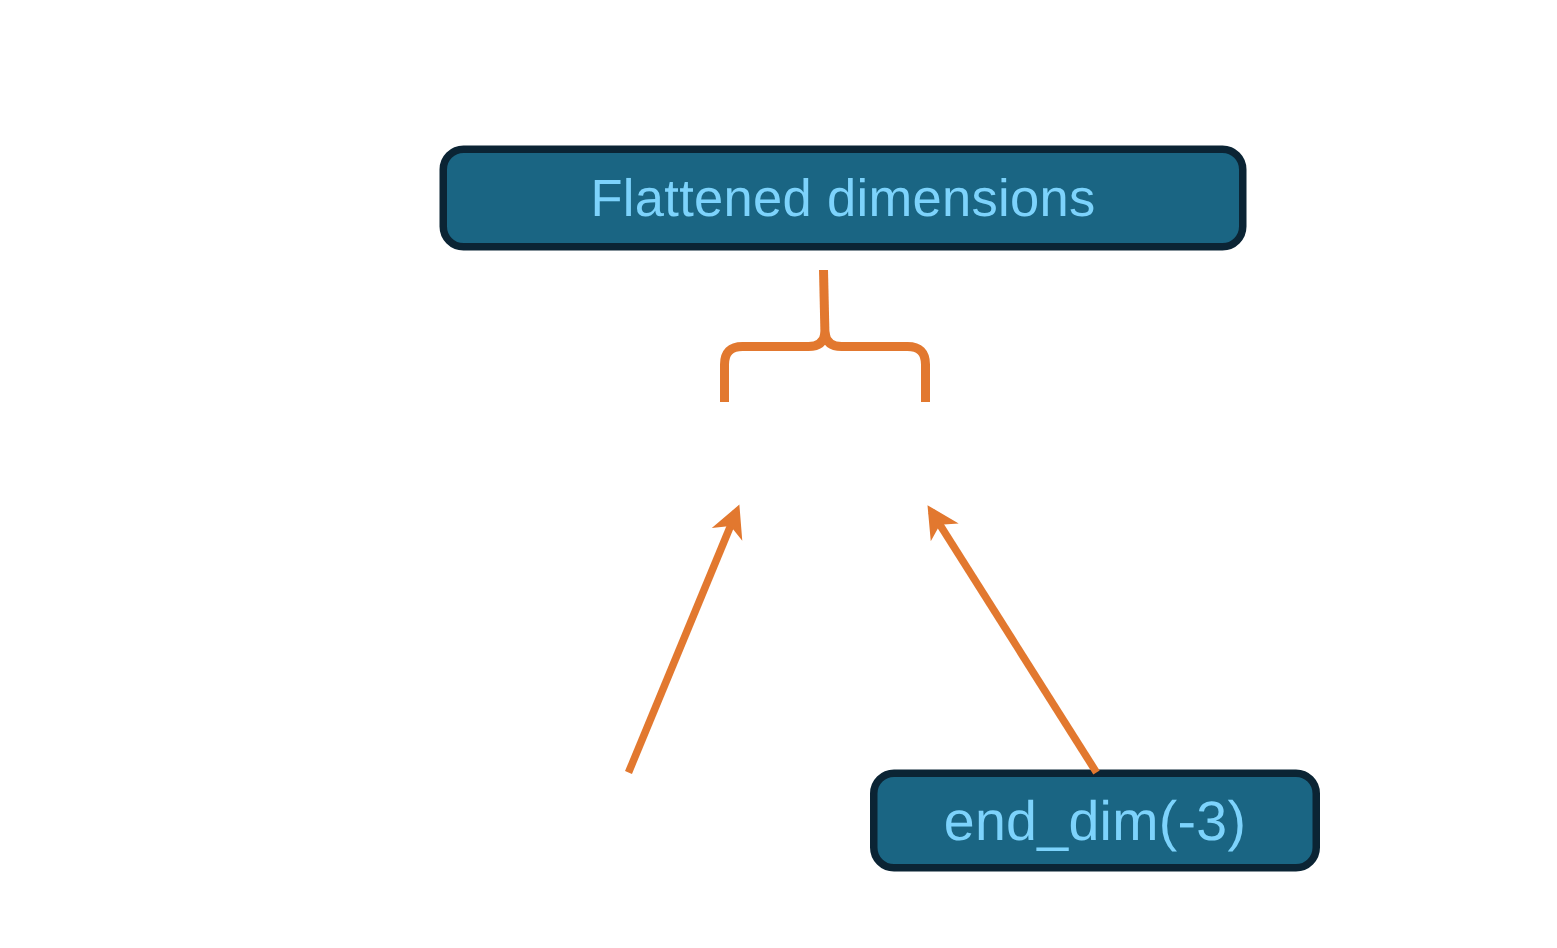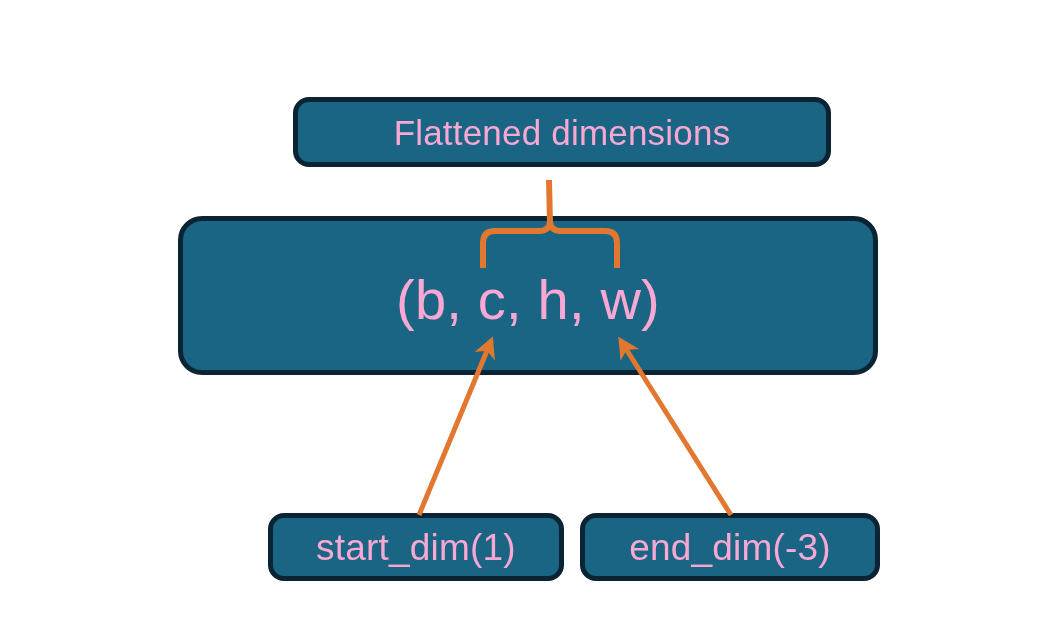--- a/index.html
+++ b/index.html
@@ -23,21 +23,21 @@
     background: #1a6583;
     border: 5px solid #0b2434;
     border-radius: 18px;
     display: flex;
     align-items: center;
     justify-content: center;
     color: #ffffff;
     z-index: 2;
   }
   .node-label {
-    color: #f9a8d4;
+    color: #7dd3fc;
     font-weight: 400;
     letter-spacing: 0.2px;
     white-space: nowrap;
     line-height: 1;
   }
   #node-flattened {
     left: 293px;
     top: 97px;
     width: 538px;
     height: 70px;
@@ -99,27 +99,21 @@
 </style>
 </head>
 <body>
 
 <div id="canvas">
 
   <div class="node" id="node-flattened">
     <span class="node-label">Flattened dimensions</span>
   </div>
 
-  <div class="node" id="node-shape">
-    <span class="node-label">(b, c, h, w)</span>
-  </div>
 
-  <div class="node" id="node-start-dim">
-    <span class="node-label">start_dim(1)</span>
-  </div>
 
   <div class="node" id="node-end-dim">
     <span class="node-label">end_dim(-3)</span>
   </div>
 
   <svg id="connectors" viewBox="0 0 1038 632">
     <defs>
       <marker id="arrowhead-left" markerWidth="5" markerHeight="5" refX="3.6" refY="2.5" orient="auto" markerUnits="strokeWidth">
         <path d="M0.3,0.3 L4.6,2.5 L0.3,4.7 L1.5,2.5 Z" fill="#e2782f"></path>
       </marker>

